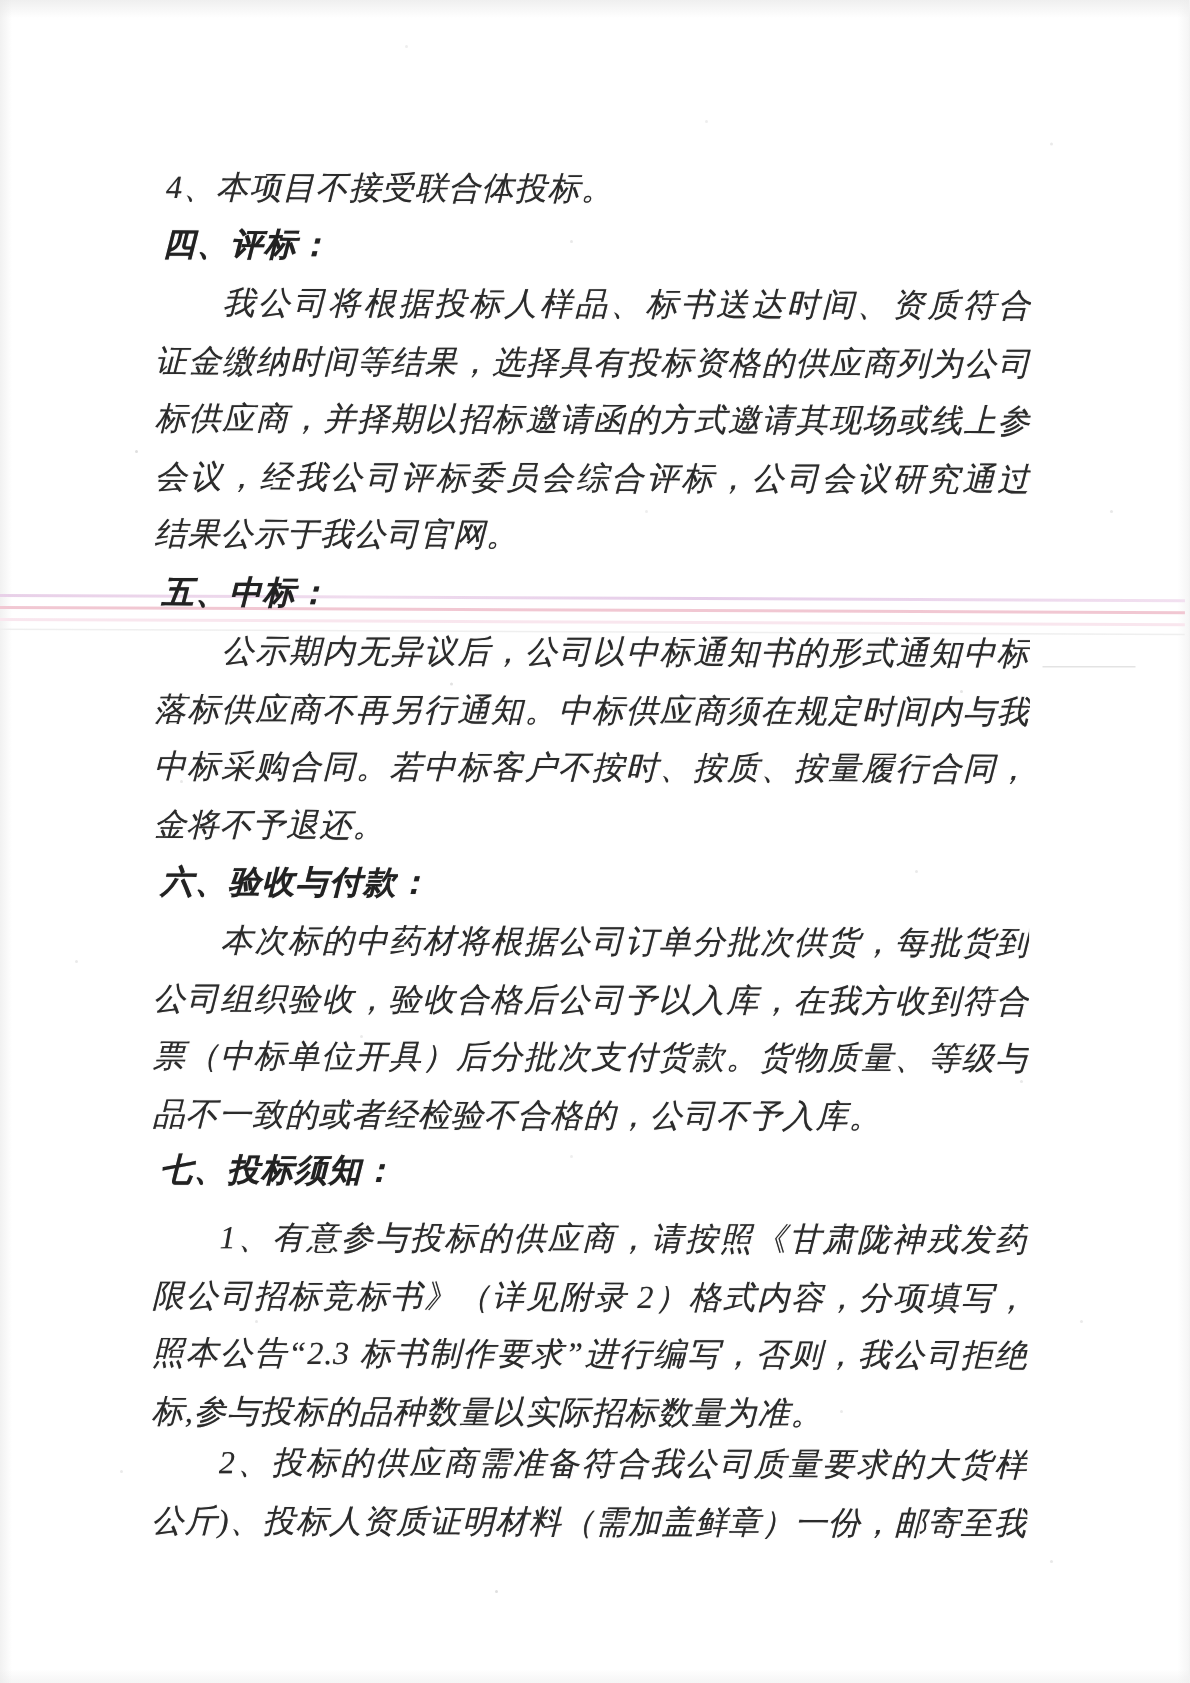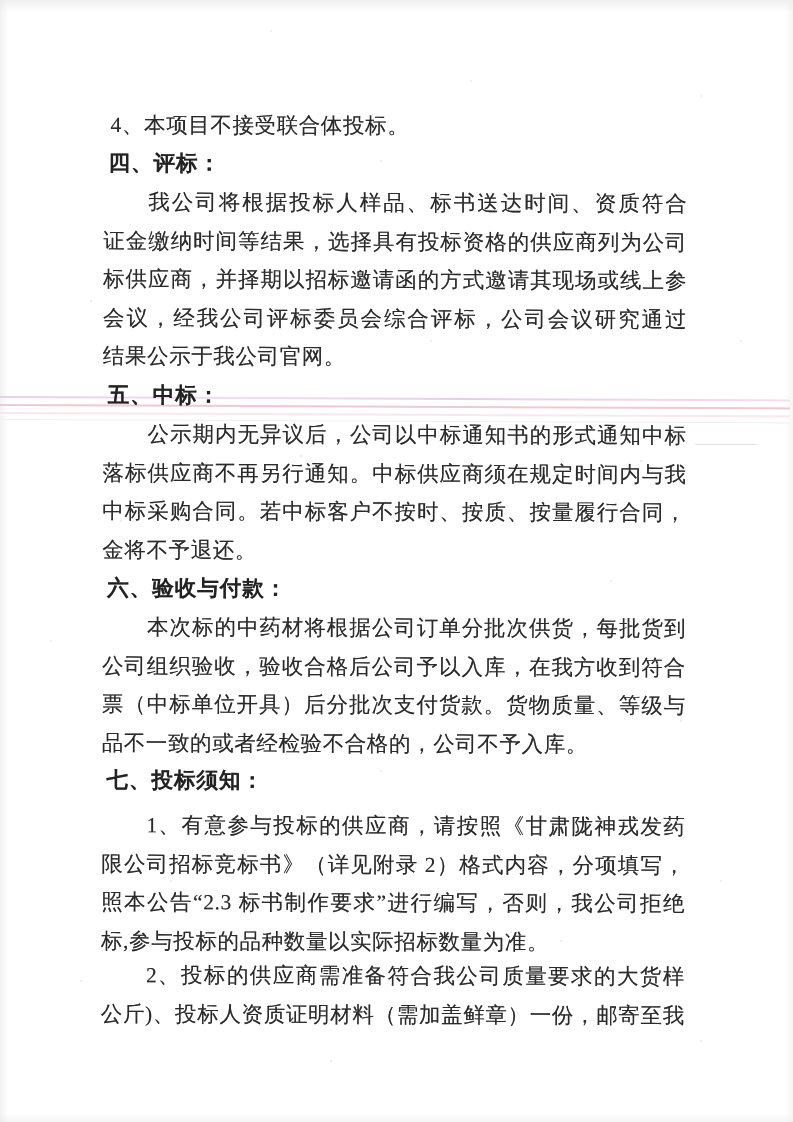--- a/index.html
+++ b/index.html
@@ -5,20 +5,21 @@
 <style>
   html, body { margin: 0; padding: 0; background: #e9e9e9; }
   .page {
     position: relative;
     width: 793px;
     height: 1122px;
     background: #ffffff;
     overflow: hidden;
     font-family: "Liberation Serif", "DejaVu Serif", serif;
     color: #2b2b2b;
+    font-style: italic;
   }
   
   .edge-top {
     position: absolute; top: 0; left: 0; right: 0; height: 12px;
     background: linear-gradient(180deg, #efefef, rgba(255,255,255,0));
     pointer-events: none;
   }
   .edge-sides {
     position: absolute; inset: 0;
     background:

